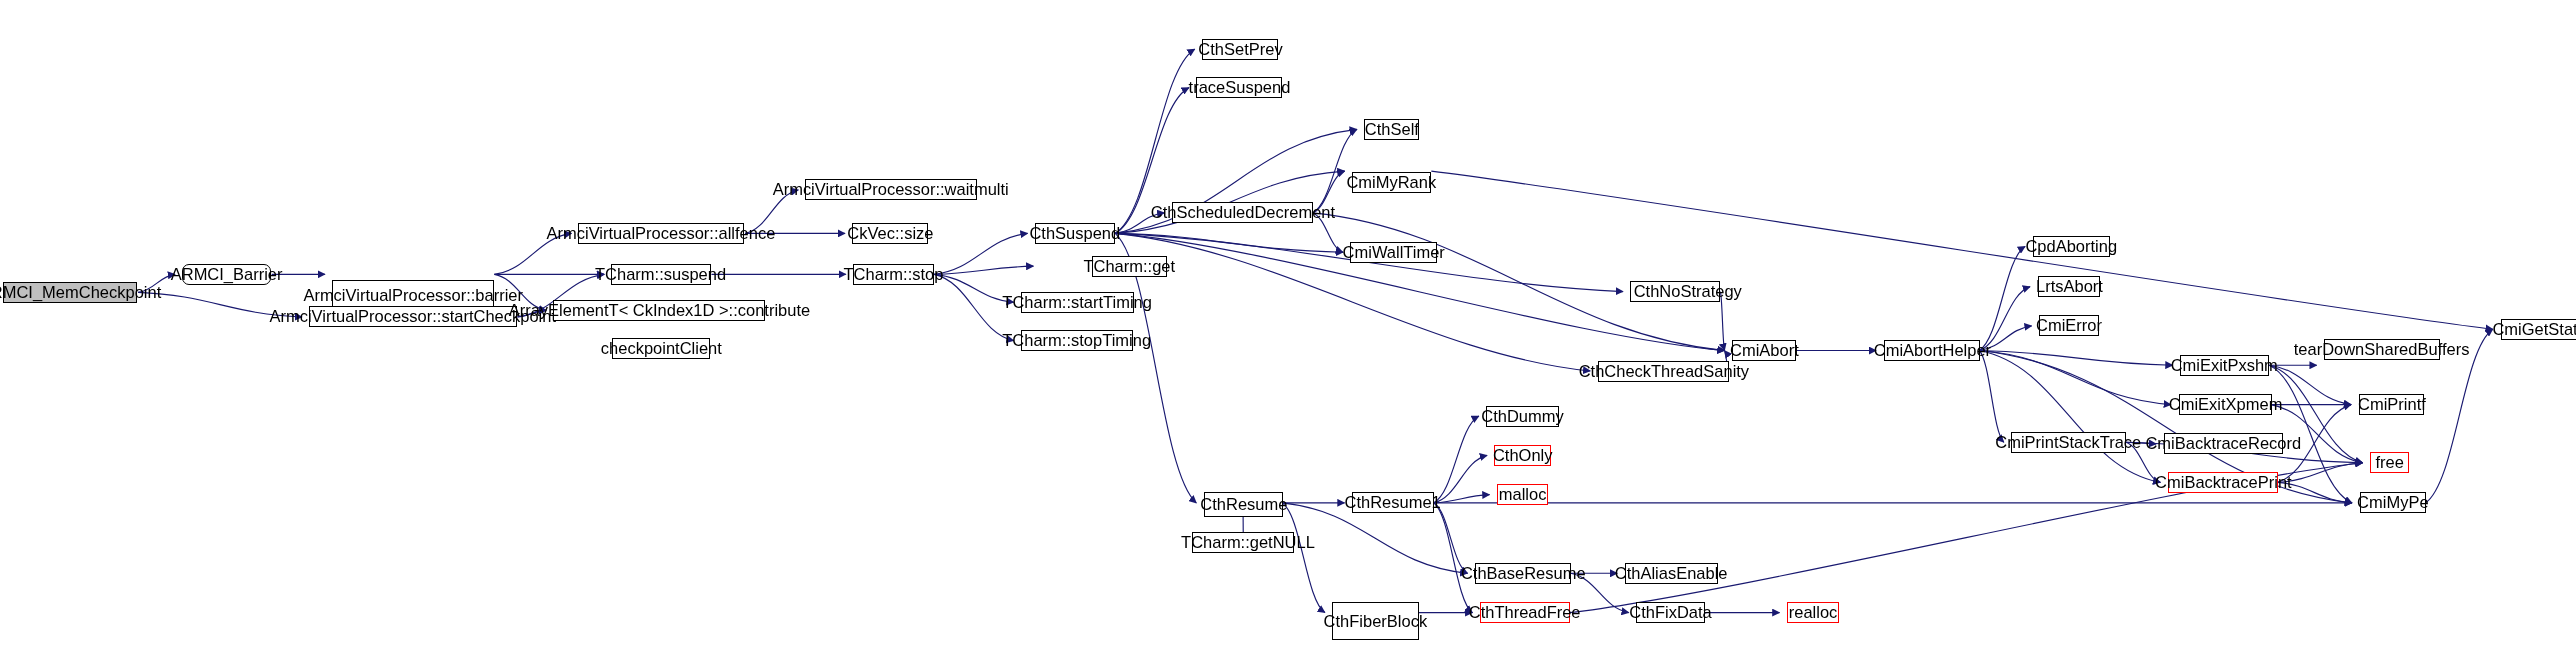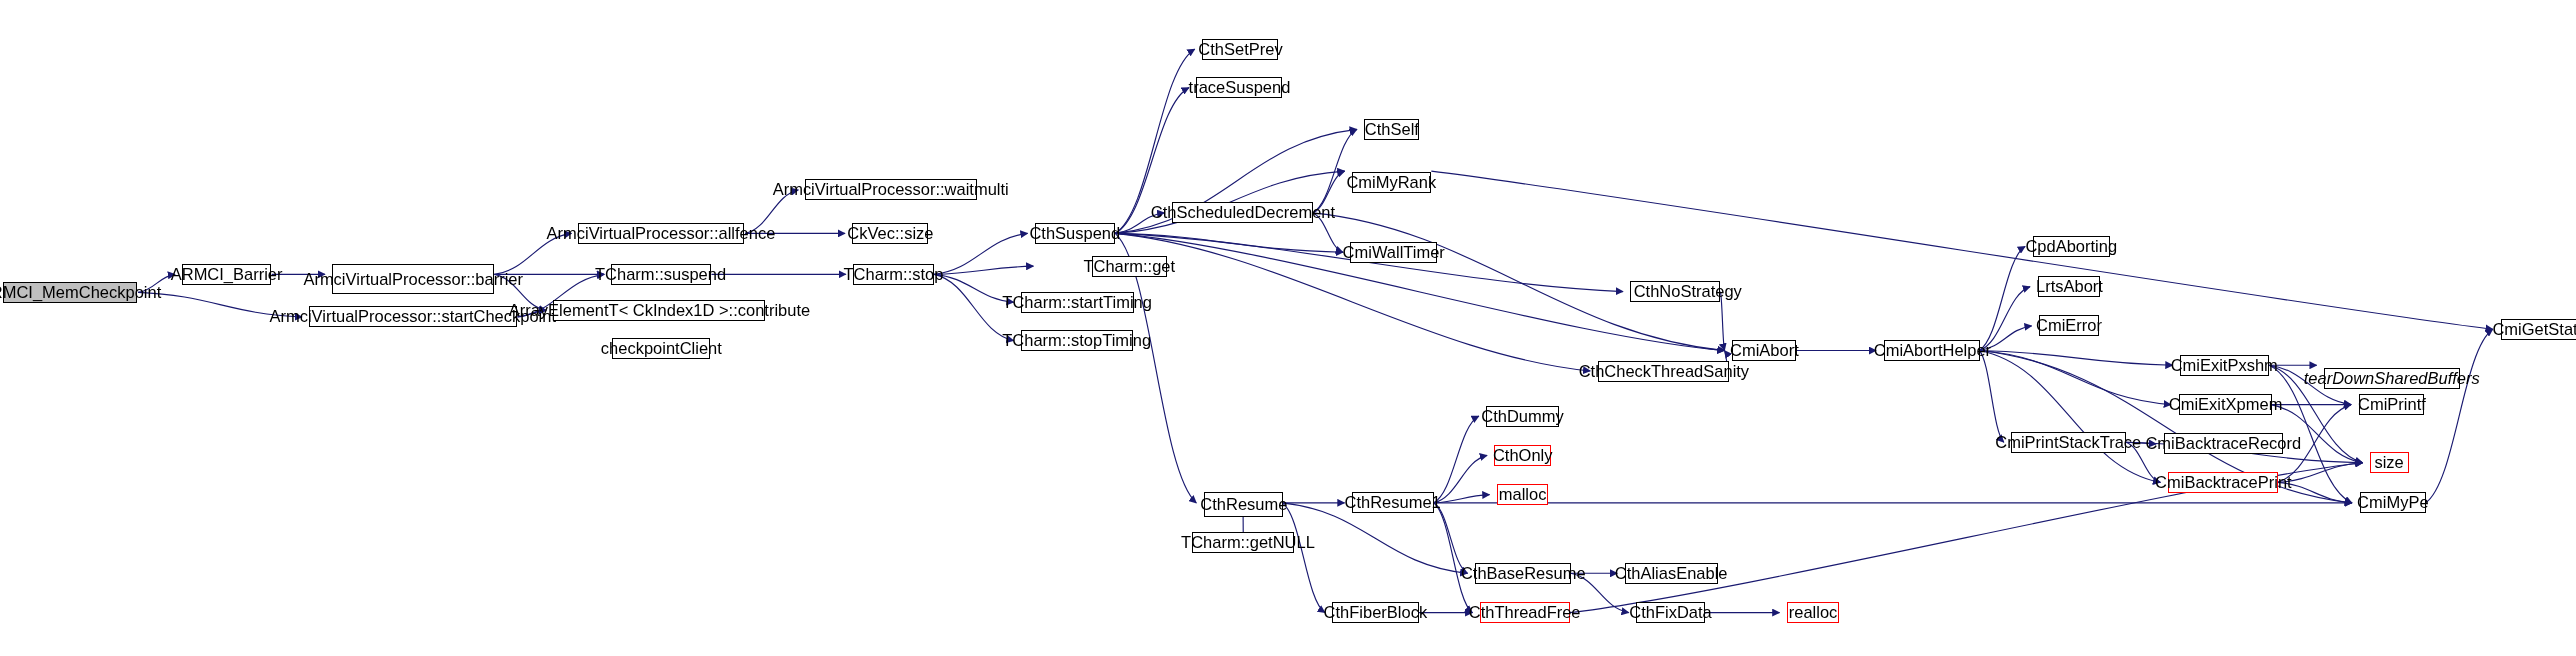--- a/index.html
+++ b/index.html
@@ -129,24 +129,24 @@
         <path d="M 1917 700 C 1948.95 705.76, 1956.05 742.24, 1988 748" marker-end="url(#arrow)"></path>
         <path d="M 1732 748 L 1797 748" marker-end="url(#arrow)"></path>
         <path d="M 1916 748 C 2116 726.04, 2684 586.96, 2884 565" marker-end="url(#arrow)"></path>
         <path d="M 2081 748 L 2172 748" marker-end="url(#arrow)"></path>
       </g>
   </svg>
   <div id="node-layer">
       <div class="node root" style="left: 3.3px; top: 282px; width: 134px; height: 21px;">
         <span class="node-label">ARMCI_MemCheckpoint</span>
       </div>
-      <div class="node" style="left: 182px; top: 264px; width: 89px; height: 21px;">
+      <div class="node" style="left: 182px; top: 264px; width: 89px; height: 21px; border-radius: 7px;">
         <span class="node-label">ARMCI_Barrier</span>
       </div>
-      <div class="node" style="left: 332px; top: 264px; width: 162px; height: 30px;">
+      <div class="node" style="left: 332px; top: 280px; width: 162px; height: 30px;">
         <span class="node-label">ArmciVirtualProcessor::barrier</span>
       </div>
       <div class="node" style="left: 309px; top: 306px; width: 208px; height: 21px;">
         <span class="node-label">ArmciVirtualProcessor::startCheckpoint</span>
       </div>
       <div class="node" style="left: 578px; top: 223px; width: 166px; height: 21px;">
         <span class="node-label">ArmciVirtualProcessor::allfence</span>
       </div>
       <div class="node" style="left: 611px; top: 264px; width: 100px; height: 21px;">
         <span class="node-label">TCharm::suspend</span>
@@ -225,28 +225,28 @@
       </div>
       <div class="node" style="left: 2180px; top: 355px; width: 89px; height: 21px;">
         <span class="node-label">CmiExitPxshm</span>
       </div>
       <div class="node" style="left: 2179px; top: 394px; width: 93px; height: 21px;">
         <span class="node-label">CmiExitXpmem</span>
       </div>
       <div class="node" style="left: 2164px; top: 433px; width: 119px; height: 21px;">
         <span class="node-label">CmiBacktraceRecord</span>
       </div>
-      <div class="node" style="left: 2324px; top: 368px; width: 136px; height: 21px; font-style: italic;">
+      <div class="node" style="left: 2324px; top: 339px; width: 116px; height: 21px;">
         <span class="node-label">tearDownSharedBuffers</span>
       </div>
       <div class="node" style="left: 2359px; top: 394px; width: 65px; height: 21px;">
         <span class="node-label">CmiPrintf</span>
       </div>
       <div class="node red" style="left: 2370px; top: 452px; width: 39px; height: 21px;">
-        <span class="node-label">size</span>
+        <span class="node-label">free</span>
       </div>
       <div class="node" style="left: 2360px; top: 492px; width: 66px; height: 21px;">
         <span class="node-label">CmiMyPe</span>
       </div>
       <div class="node" style="left: 2501px; top: 319px; width: 78px; height: 21px;">
         <span class="node-label">CmiGetState</span>
       </div>
       <div class="node" style="left: 1204px; top: 492px; width: 79px; height: 25px; text-align: center;">
         <span class="node-label">CthResume</span>
       </div>
@@ -261,21 +261,21 @@
       </div>
       <div class="node red" style="left: 1494px; top: 445px; width: 57px; height: 21px;">
         <span class="node-label">CthOnly</span>
       </div>
       <div class="node red" style="left: 1497px; top: 484px; width: 51px; height: 21px;">
         <span class="node-label">malloc</span>
       </div>
       <div class="node" style="left: 1475px; top: 563px; width: 96px; height: 21px;">
         <span class="node-label">CthBaseResume</span>
       </div>
-      <div class="node" style="left: 1332px; top: 602px; width: 87px; height: 21px;">
+      <div class="node" style="left: 1332px; top: 602px; width: 87px; height: 38px;">
         <span class="node-label">CthFiberBlock</span>
       </div>
       <div class="node red" style="left: 1480px; top: 602px; width: 90px; height: 21px;">
         <span class="node-label">CthThreadFree</span>
       </div>
       <div class="node" style="left: 1625px; top: 563px; width: 93px; height: 21px;">
         <span class="node-label">CthAliasEnable</span>
       </div>
       <div class="node" style="left: 1636px; top: 602px; width: 69px; height: 21px;">
         <span class="node-label">CthFixData</span>

